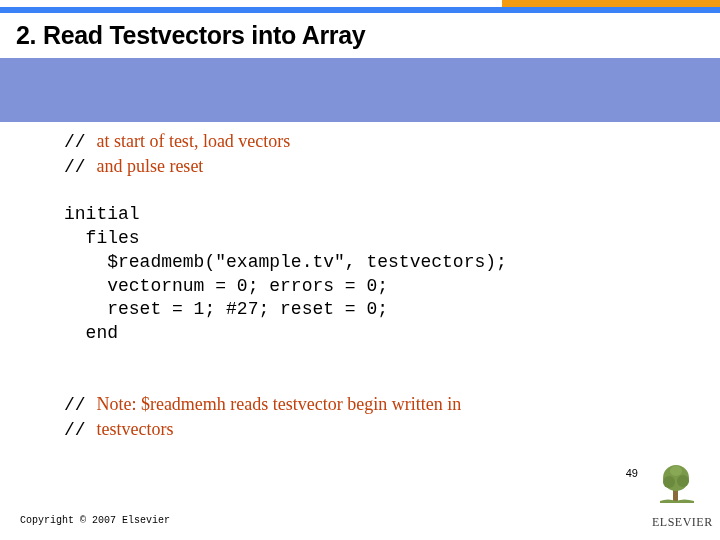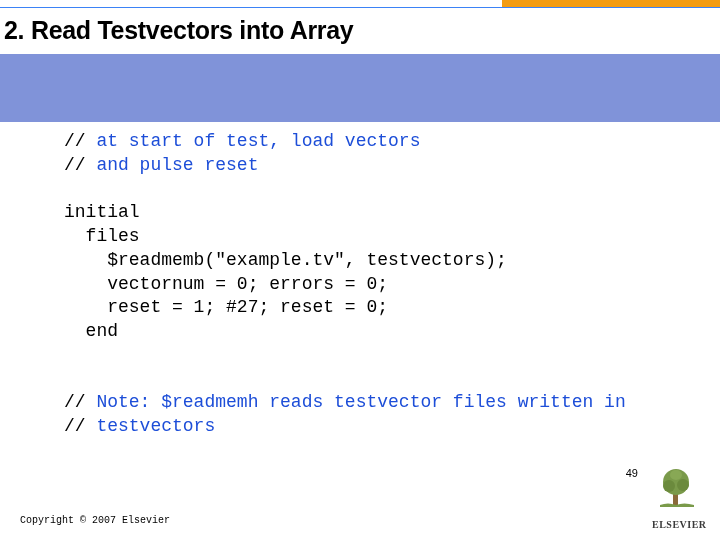--- a/index.html
+++ b/index.html
@@ -24,22 +24,22 @@
     width: 218px;
     height: 28px;
     background: #f39c12;
   }
   .title-block {
     position: absolute;
     top: 7px;
     left: 0;
     right: 0;
     background: #fff;
-    border-top: 1px solid #3b82f6;
-    padding: 8px 0 8px 4px;
+    border-top: 6px solid #3b82f6;
+    padding: 8px 0 8px 16px;
     z-index: 2;
   }
   .slide-title {
     font-size: 25px;
     font-weight: 900;
     color: #000;
     letter-spacing: -0.3px;
   }
   .blue-band {
     position: absolute;
@@ -53,21 +53,21 @@
     position: absolute;
     top: 130px;
     left: 64px;
     right: 30px;
     font-family: "Courier New", Courier, monospace;
     font-size: 18px;
     line-height: 1.32;
     color: #000;
     white-space: pre;
   }
-  .content .blue { color: #1d4ed8; }
+  .content .blue { color: #c2410c; font-family: Liberation Serif, serif; }
   .footer {
     position: absolute;
     bottom: 14px;
     left: 20px;
     font-size: 10px;
     color: #000;
     font-family: Liberation Mono, monospace;
   }
   .page-num {
     position: absolute;
@@ -78,26 +78,25 @@
   }
   .logo {
     position: absolute;
     bottom: 10px;
     right: 18px;
     width: 50px;
     text-align: center;
   }
   .logo svg { display: block; margin: 0 auto; }
   .logo-label {
-    font-size: 10px;
+    font-size: 12px;
     letter-spacing: 0.5px;
     color: #3a3a3a;
     margin-top: 12px;
     font-family: Georgia, serif;
-    font-weight: bold;
   }
 </style>
 </head>
 <body>
 
 <div class="header-wrap">
   <div class="accent-bar"></div>
   <div class="title-block">
     <h1 class="slide-title">
       <span>2.</span>
@@ -111,21 +110,21 @@
 <span>// </span><span class="blue">and pulse reset</span>
 
 <span>initial</span>
 <span>  files</span>
 <span>    $readmemb("example.tv", testvectors);</span>
 <span>    vectornum = 0; errors = 0;</span>
 <span>    reset = 1; #27; reset = 0;</span>
 <span>  end</span>
 
 
-<span>// </span><span class="blue">Note: $readmemh reads testvector files written in</span>
+<span>// </span><span class="blue">Note: $readmemh reads testvector begin written in</span>
 <span>// </span><span class="blue">testvectors</span></div>
 
 <div class="footer">Copyright © 2007 Elsevier</div>
 <div class="page-num">49</div>
 
 <div class="logo">
   <svg width="42" height="42" viewBox="0 0 42 42">
     <rect x="0" y="0" width="42" height="42" fill="none"></rect>
     <rect x="17" y="26" width="5" height="14" fill="#8a6a3a"></rect>
     <ellipse cx="20" cy="17" rx="13" ry="13" fill="#7a9a4a"></ellipse>

